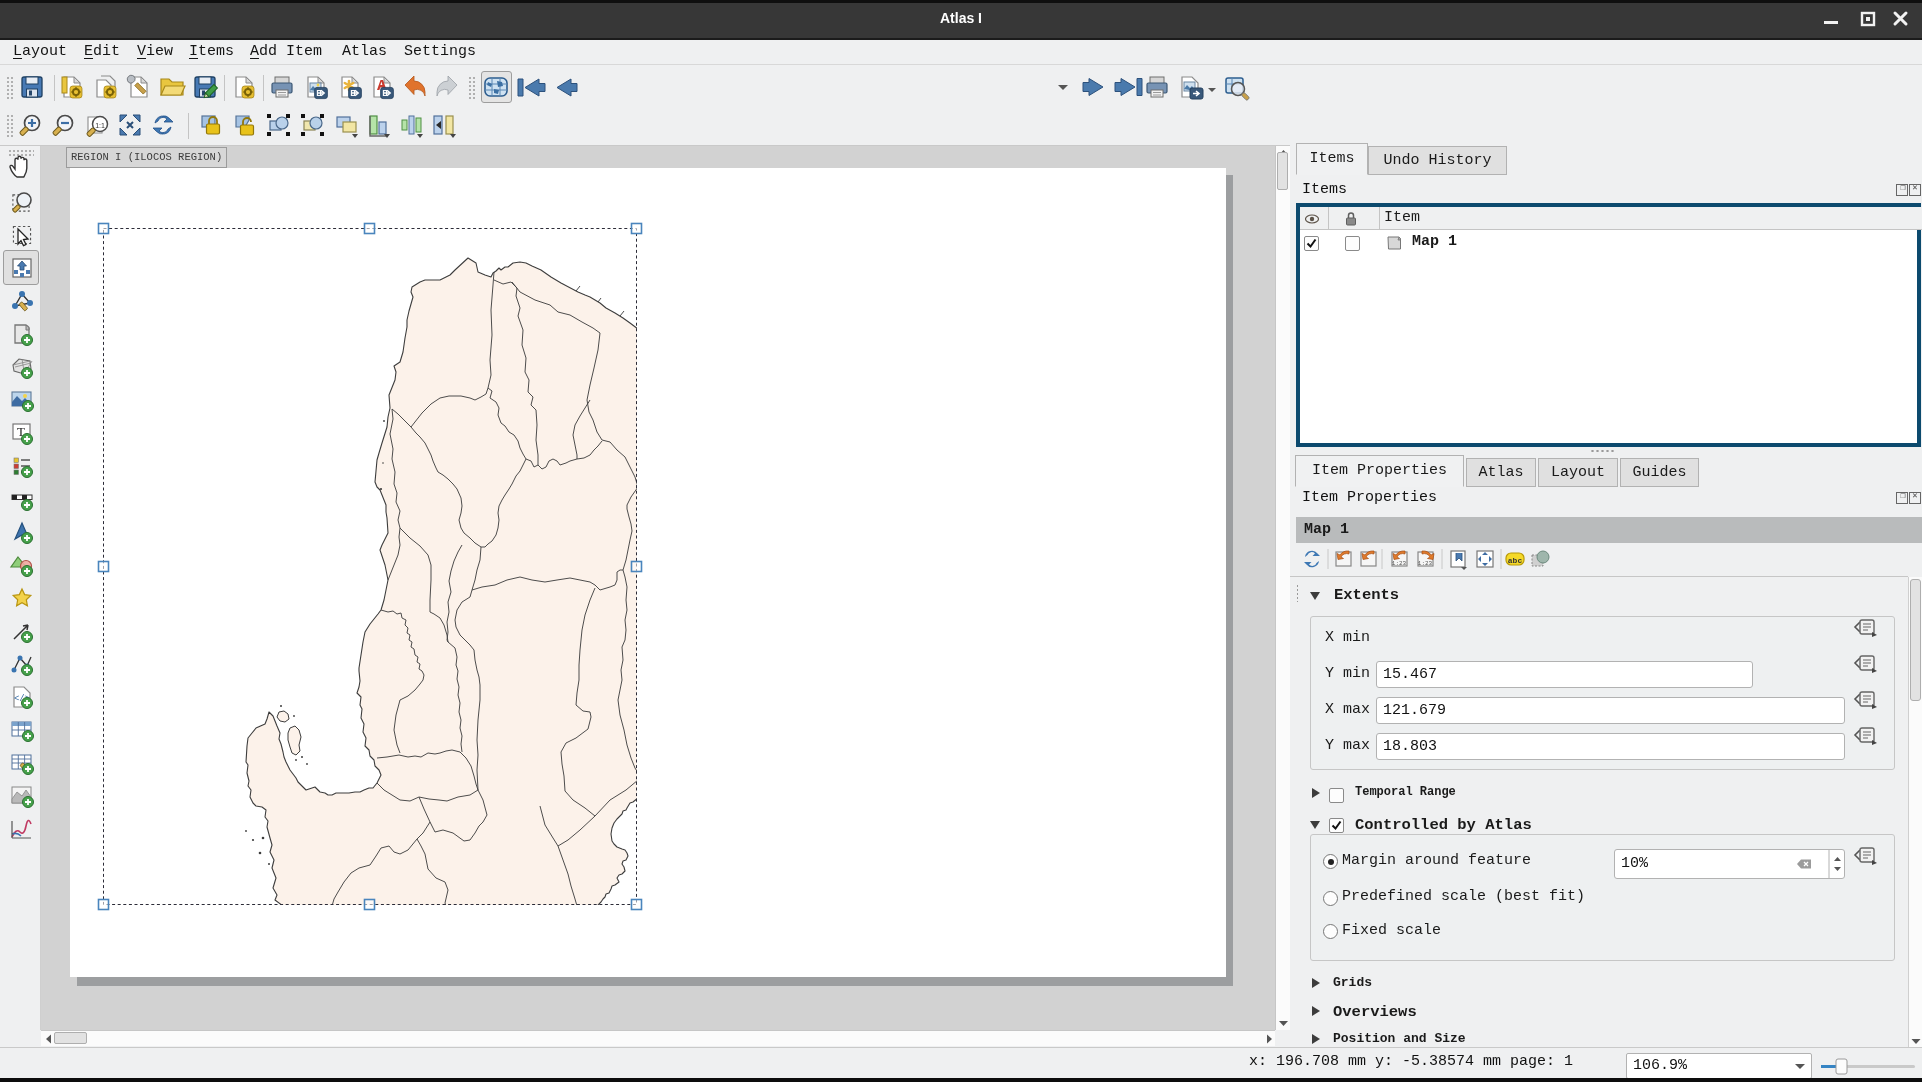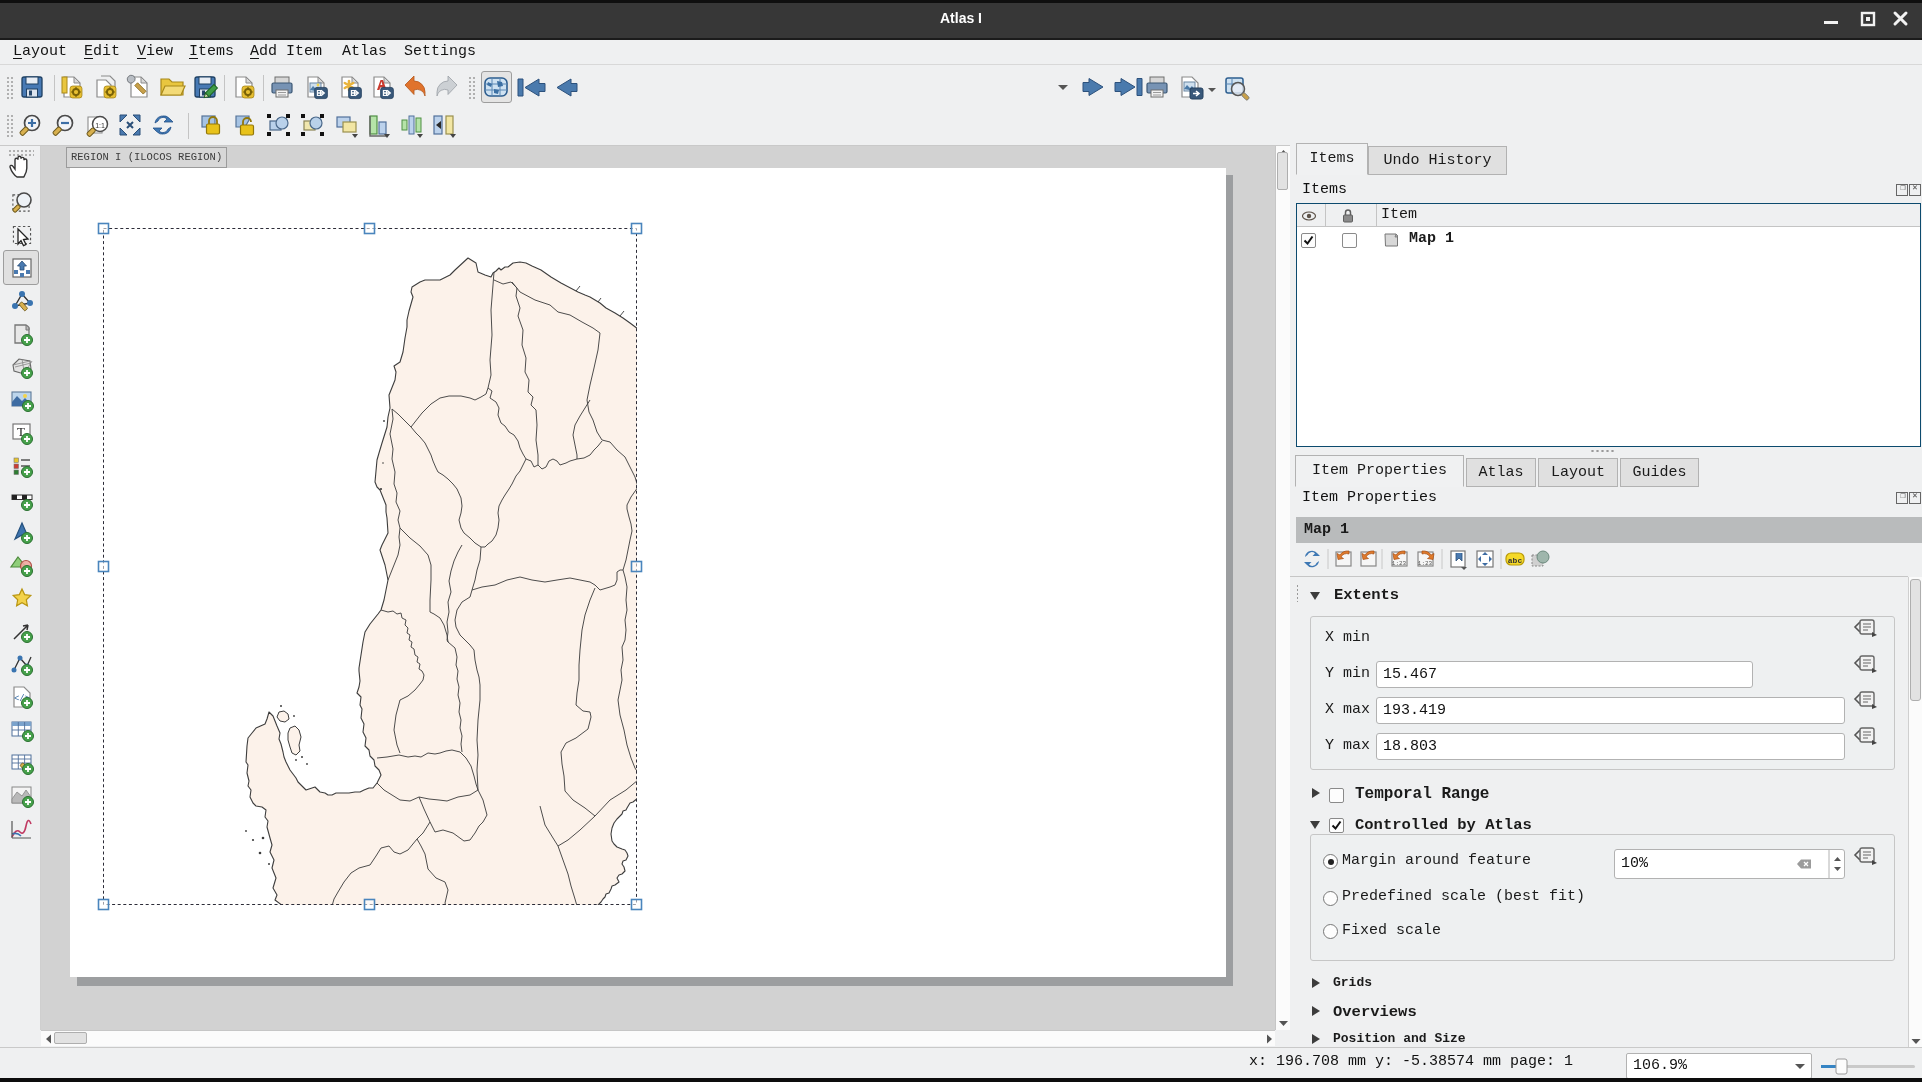--- a/index.html
+++ b/index.html
@@ -513,21 +513,21 @@
 </svg>
 
 <div class="abs" id="rpanel">
 
   <div class="tab active" style="left:6px;top:3px;width:72px;height:32px;line-height:30px;z-index:2">Items</div>
   <div class="tab" style="left:78px;top:6px;width:139px;height:29px;line-height:27px">Undo History</div>
   <div class="ptitle abs" style="left:12px;top:41px">Items</div>
   <div class="pbtn" style="left:606px;top:44px"><span style="position:relative;top:-2px;left:1px">❐</span></div>
   <div class="pbtn" style="left:619px;top:44px"><span style="position:relative;top:-2px;left:0px">✕</span></div>
 
-  <div class="abs" style="left:6px;top:63px;width:625px;height:244px;background:#fff;border:1px solid #0c4a6e">
+  <div class="abs" style="left:6px;top:63px;width:625px;height:244px;background:#fff;border:4px solid #0c4a6e">
     <div style="position:absolute;left:0;top:0;width:623px;height:23px;background:#eff0f1;border-bottom:1px solid #c4c4c4"></div>
     <div style="position:absolute;left:28px;top:0;width:1px;height:23px;background:#c4c4c4"></div>
     <div style="position:absolute;left:79px;top:0;width:1px;height:23px;background:#c4c4c4"></div>
     <svg style="position:absolute;left:5px;top:4px" width="70" height="16" viewBox="0 0 70 16">
       <g transform="translate(7,8)">
           <ellipse rx="6.5" ry="4" fill="none" stroke="#5c5248" stroke-width="1.2"></ellipse>
           <circle r="2.2" fill="#5c5248"></circle>
         </g>
       <g transform="translate(46,8)">
           <rect x="-4.5" y="-1" width="9" height="7" rx="1" fill="#8a8a8a" stroke="#5f5f5f"></rect>
@@ -606,38 +606,38 @@
   <div class="abs" style="left:0px;top:436px;width:618px;height:1px;background:#c6c6c6"></div>
   <div class="abs" style="left:6px;top:444px;width:3px;height:18px;background-image:radial-gradient(circle,#9a9a9a 0.8px,transparent 1px);background-size:3px 4px"></div>
 
   <div class="arrow-d" style="left:20px;top:452px"></div>
   <div class="abs bold" style="left:44px;top:446px;font-size:15.5px">Extents</div>
   <div class="gbox" style="left:20px;top:476px;width:585px;height:154px"></div>
   <div class="abs" style="left:32px;top:489px;width:48px;text-align:right">X min</div>
   <div class="abs" style="left:32px;top:525px;width:48px;text-align:right">Y min</div>
   <div class="field" style="left:86px;top:521px;width:377px;height:27px;line-height:25px">15.467</div>
   <div class="abs" style="left:32px;top:561px;width:48px;text-align:right">X max</div>
-  <div class="field" style="left:86px;top:557px;width:469px;height:27px;line-height:25px">193.419</div>
+  <div class="field" style="left:86px;top:557px;width:469px;height:27px;line-height:25px">121.679</div>
   <div class="abs" style="left:32px;top:597px;width:48px;text-align:right">Y max</div>
   <div class="field" style="left:86px;top:593px;width:469px;height:27px;line-height:25px">18.803</div>
   <svg class="abs" style="left:560px;top:476px" width="40" height="154" viewBox="0 0 40 154">
     <g id="ovr">
         <path d="M10,6 l-5,5 l5,5" fill="none" stroke="#555" stroke-width="1.6"></path>
         <rect x="10" y="4" width="14" height="14" rx="2" fill="#f2f2f2" stroke="#666" stroke-width="1.4"></rect>
         <path d="M13,8 h8 M13,11 h8 M13,14 h5" stroke="#666" stroke-width="1.2"></path>
         <path d="M22,16 l5,3 l-5,2 z" fill="#444"></path>
       </g>
     <use href="#ovr" y="36"></use>
       <use href="#ovr" y="72"></use>
       <use href="#ovr" y="108"></use>
   </svg>
 
   <div class="arrow-r" style="left:22px;top:648px"></div>
   <div class="cb" style="left:39px;top:648px;width:15px;height:15px"></div>
-  <div class="abs bold" style="left:65px;top:645px;font-size:16px">Temporal Range</div>
+  <div class="abs bold" style="left:65px;top:645px;font-size:12px">Temporal Range</div>
 
   <div class="arrow-d" style="left:20px;top:681px"></div>
   <div class="cb" style="left:39px;top:678px;width:15px;height:15px"><svg width="13" height="13" viewBox="0 0 13 13">
         <path d="M2.5,6.5 l3,3 l5,-7" fill="none" stroke="#111" stroke-width="2"></path>
       </svg></div>
   <div class="abs bold" style="left:65px;top:676px;font-size:15.5px">Controlled by Atlas</div>
   <div class="gbox" style="left:20px;top:694px;width:585px;height:127px"></div>
   <div class="radio" style="left:33px;top:714px">
       <div style="position:absolute;left:3.5px;top:3.5px;width:6px;height:6px;border-radius:50%;background:#222"></div>
     </div>

